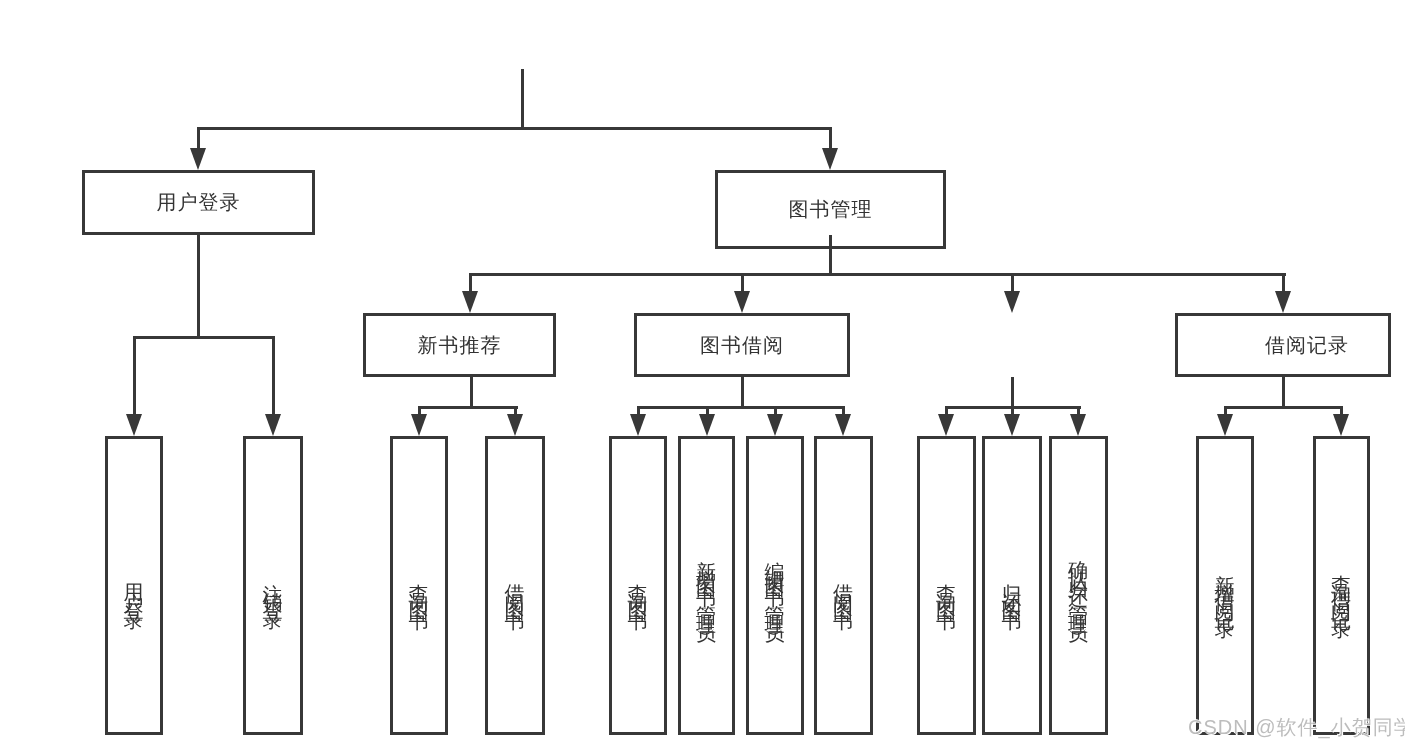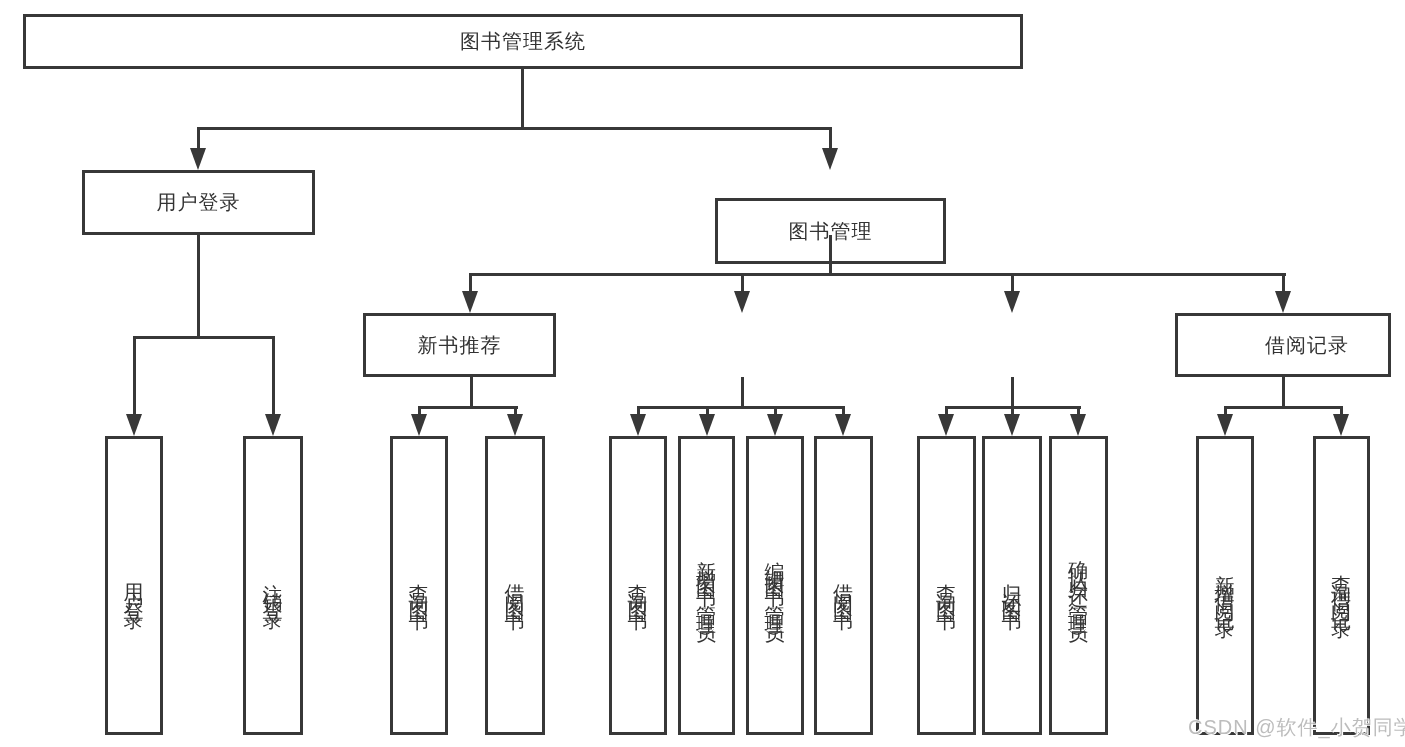--- a/index.html
+++ b/index.html
@@ -59,35 +59,32 @@
     text-shadow: 1px 1px 0 #ffffff, -1px -1px 0 #ffffff;
     z-index: 5;
     white-space: nowrap;
   }
 </style>
 </head>
 <body>
 
 <div class="canvas">
 
-  <div class="node" style="left:23px; top:14px; width:1000px; height:55px;">
-    <span>图书管理系统</span>
-  </div>
 
   <div class="line" style="left:521px; top:69px;  width:3px;   height:61px;"></div>
   <div class="line" style="left:197px; top:127px; width:635px; height:3px;"></div>
   <div class="line" style="left:197px; top:127px; width:3px;   height:25px;"></div>
   <div class="line" style="left:829px; top:127px; width:3px;   height:25px;"></div>
   <div class="arrow" style="left:190px; top:148px;"></div>
   <div class="arrow" style="left:822px; top:148px;"></div>
 
   <div class="node" style="left:82px; top:170px; width:233px; height:65px;">
     <span>用户登录</span>
   </div>
-  <div class="node" style="left:715px; top:170px; width:231px; height:66px;margin-top:28px;">
+  <div class="node" style="left:715px; top:170px; width:231px; height:79px;">
     <span>图书管理</span>
   </div>
 
   <div class="line" style="left:197px; top:235px; width:3px;   height:104px;"></div>
   <div class="line" style="left:133px; top:336px; width:142px; height:3px;"></div>
   <div class="line" style="left:133px; top:336px; width:3px;   height:82px;"></div>
   <div class="line" style="left:272px; top:336px; width:3px;   height:82px;"></div>
   <div class="arrow" style="left:126px; top:414px;"></div>
   <div class="arrow" style="left:265px; top:414px;"></div>
 
@@ -97,20 +94,23 @@
   <div class="line" style="left:741px;  top:273px; width:3px;   height:22px;"></div>
   <div class="line" style="left:1011px; top:273px; width:3px;   height:22px;"></div>
   <div class="line" style="left:1282px; top:273px; width:3px;   height:22px;"></div>
   <div class="arrow" style="left:462px;  top:291px;"></div>
   <div class="arrow" style="left:734px;  top:291px;"></div>
   <div class="arrow" style="left:1004px; top:291px;"></div>
   <div class="arrow" style="left:1275px; top:291px;"></div>
 
   <div class="node" style="left:363px; top:313px; width:193px; height:64px;">
     <span>新书推荐</span>
+  </div>
+  <div class="node" style="left:634px; top:313px; width:216px; height:64px;">
+    <span>图书借阅</span>
   </div>
   <div class="node" style="left:1175px; top:313px; width:216px; height:64px;padding-left:48px;">
     <span>借阅记录</span>
   </div>
 
   <div class="line" style="left:470px; top:377px; width:3px;   height:32px;"></div>
   <div class="line" style="left:418px; top:406px; width:100px; height:3px;"></div>
   <div class="line" style="left:418px; top:406px; width:3px;   height:14px;"></div>
   <div class="line" style="left:514px; top:406px; width:3px;   height:14px;"></div>
   <div class="arrow" style="left:411px; top:414px;"></div>

